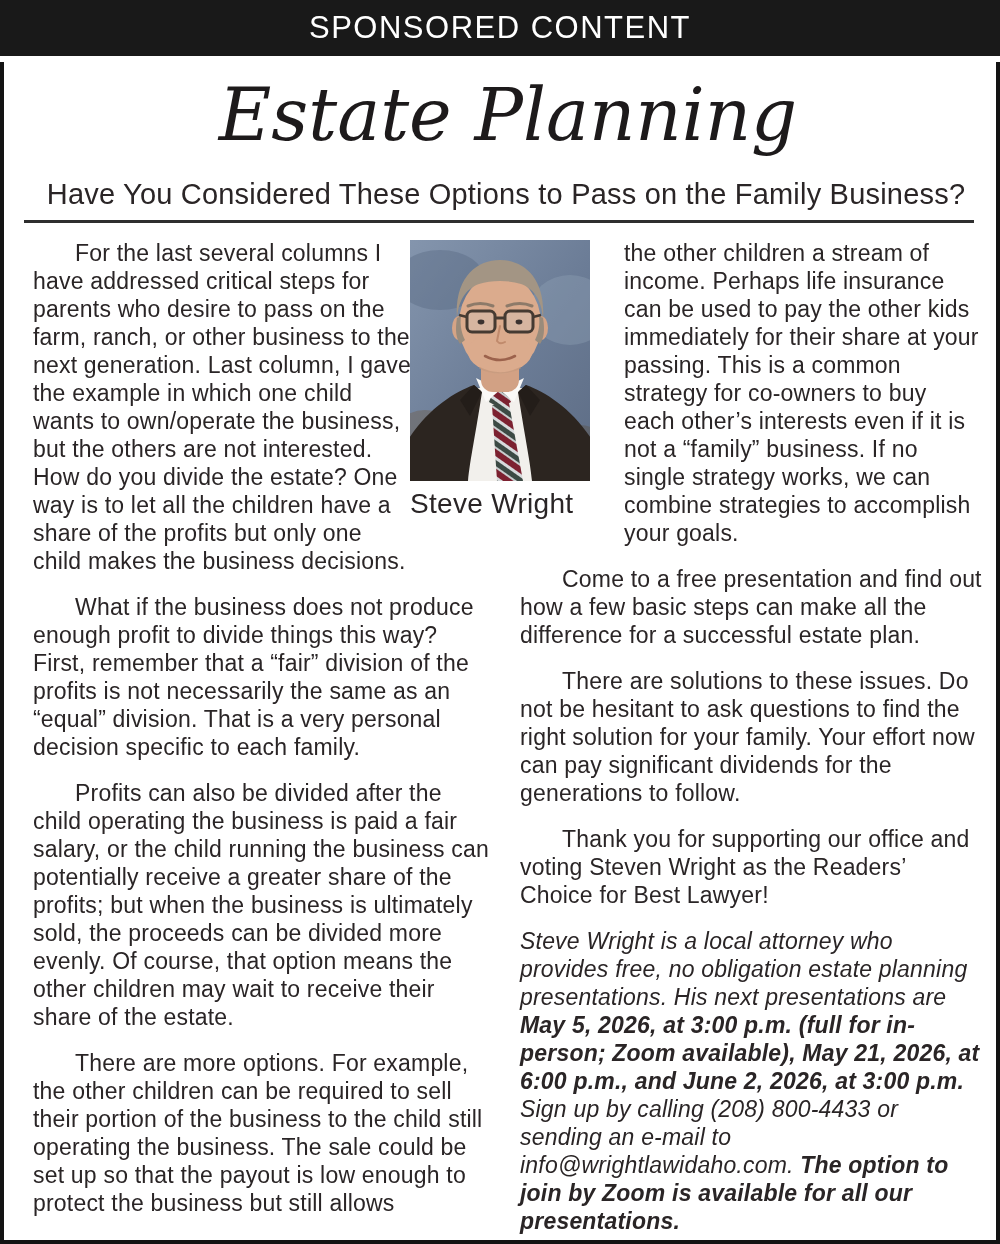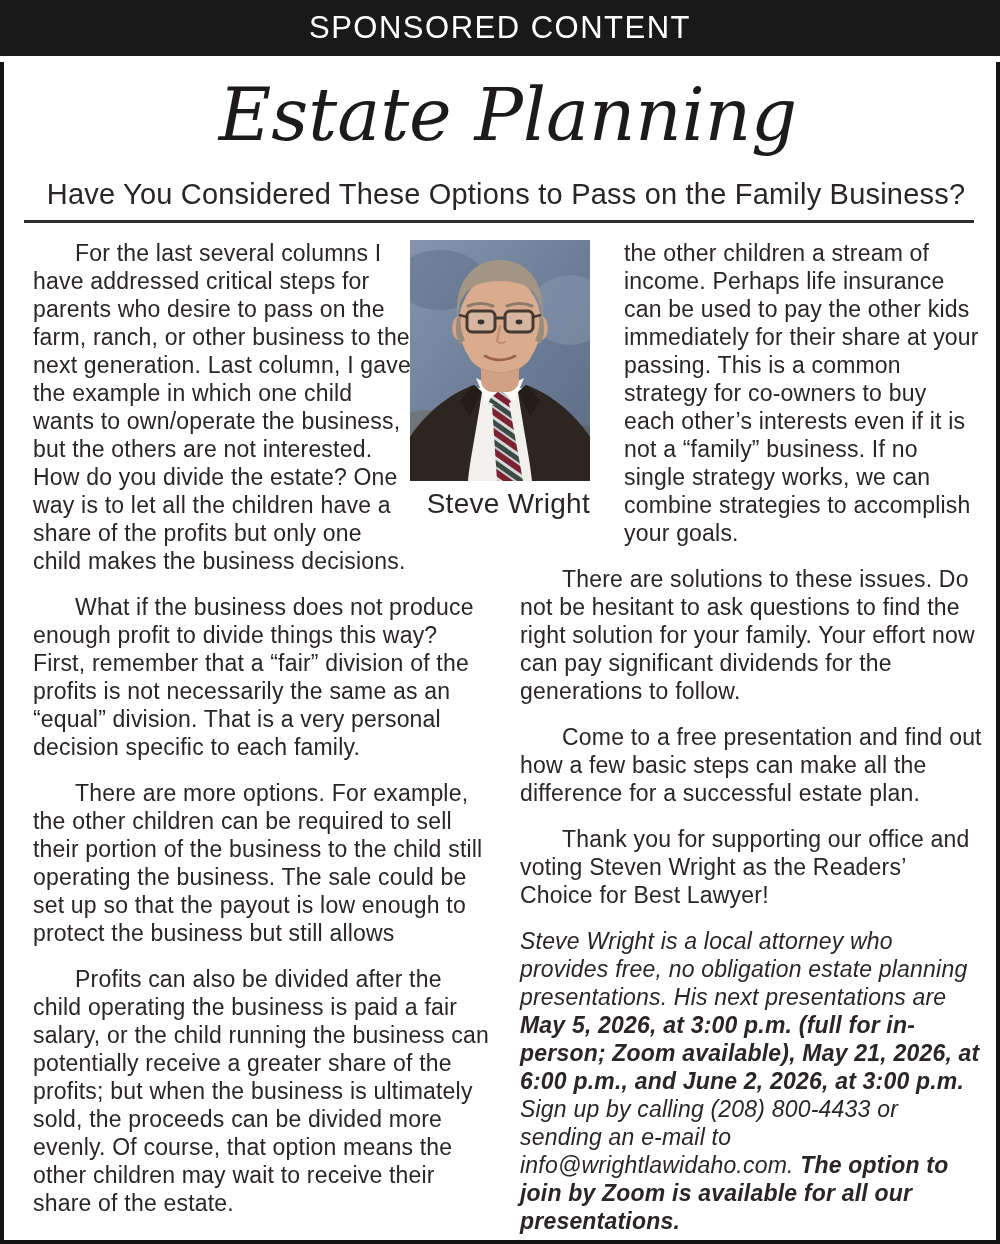--- a/index.html
+++ b/index.html
@@ -41,21 +41,21 @@
   .wrap-spacer-right { float:right; width:84px; height:284px; }
   .wrap-spacer-left  { float:left;  width:104px; height:284px; }
   .columns p { margin:0 0 18px 0; }
   .columns p.indent { text-indent:42px; }
   .bio p { font-style:italic; margin:0; }
   .bio .bold { font-weight:bold; }
   .copyright { font-style:italic; margin-top:26px !important;text-align:right; }
   .photo-figure { position:absolute; left:410px; top:240px; width:180px; margin:0; }
   .photo-figure svg { display:block; width:180px; height:241px; }
   .photo-caption {
-    text-align:right; font-size:28px; margin-top:7px;
+    text-align:left; font-size:28px; margin-top:7px;
     letter-spacing:0.3px; color:#2a2526;
   }
 </style>
 </head>
 <body>
 
 <div class="page">
 
   <div class="banner">
     <span>SPONSORED CONTENT</span>
@@ -68,29 +68,29 @@
   <h2 class="subtitle">Have You Considered These Options to Pass on the Family Business?</h2>
 
   <div class="rule"></div>
 
   <div class="columns">
 
     <div class="col">
       <div class="wrap-spacer-right"></div>
       <p class="indent">For the last several columns I have addressed critical steps for parents who desire to pass on the farm, ranch, or other business to the next generation. Last column, I gave the example in which one child wants to own/operate the business, but the others are not interested. How do you divide the estate? One way is to let all the children have a share of the profits but only one child makes the business decisions.</p>
       <p class="indent">What if the business does not produce enough profit to divide things this way? First, remember that a “fair” division of the profits is not necessarily the same as an “equal” division. That is a very personal decision specific to each family.</p>
+      <p class="indent">Profits can also be divided after the child operating the business is paid a fair salary, or the child running the business can potentially receive a greater share of the profits; but when the business is ultimately sold, the proceeds can be divided more evenly. Of course, that option means the other children may wait to receive their share of the estate.</p>
       <p class="indent">There are more options. For example, the other children can be required to sell their portion of the business to the child still operating the business. The sale could be set up so that the payout is low enough to protect the business but still allows</p>
-      <p class="indent">Profits can also be divided after the child operating the business is paid a fair salary, or the child running the business can potentially receive a greater share of the profits; but when the business is ultimately sold, the proceeds can be divided more evenly. Of course, that option means the other children may wait to receive their share of the estate.</p>
     </div>
 
     <div class="col">
       <div class="wrap-spacer-left"></div>
       <p>the other children a stream of income. Perhaps life insurance can be used to pay the other kids immediately for their share at your passing. This is a common strategy for co-owners to buy each other’s interests even if it is not a “family” business. If no single strategy works, we can combine strategies to accomplish your goals.</p>
+      <p class="indent">Come to a free presentation and find out how a few basic steps can make all the difference for a successful estate plan.</p>
       <p class="indent">There are solutions to these issues. Do not be hesitant to ask questions to find the right solution for your family. Your effort now can pay significant dividends for the generations to follow.</p>
-      <p class="indent">Come to a free presentation and find out how a few basic steps can make all the difference for a successful estate plan.</p>
       <p class="indent">Thank you for supporting our office and voting Steven Wright as the Readers’ Choice for Best Lawyer!</p>
 
       <div class="bio">
         <p><span>Steve Wright is a local attorney who provides free, no obligation estate planning presentations. His next presentations are </span><span class="bold">May 5, 2026, at 3:00 p.m. (full for in-person; Zoom available), May 21, 2026, at 6:00 p.m., and June 2, 2026, at 3:00 p.m.</span></p>
         <p><span>Sign up by calling (208) 800-4433 or sending an e-mail to info@wrightlawidaho.com. </span><span class="bold">The option to join by Zoom is available for all our presentations.</span></p>
       </div>
 
       <p class="copyright">© 2026 Steven J Wright.</p>
     </div>
 

